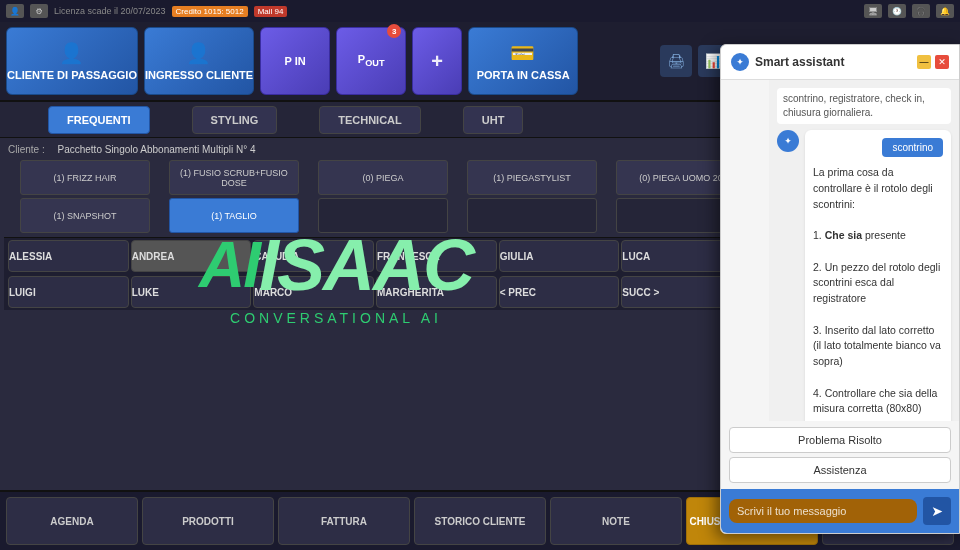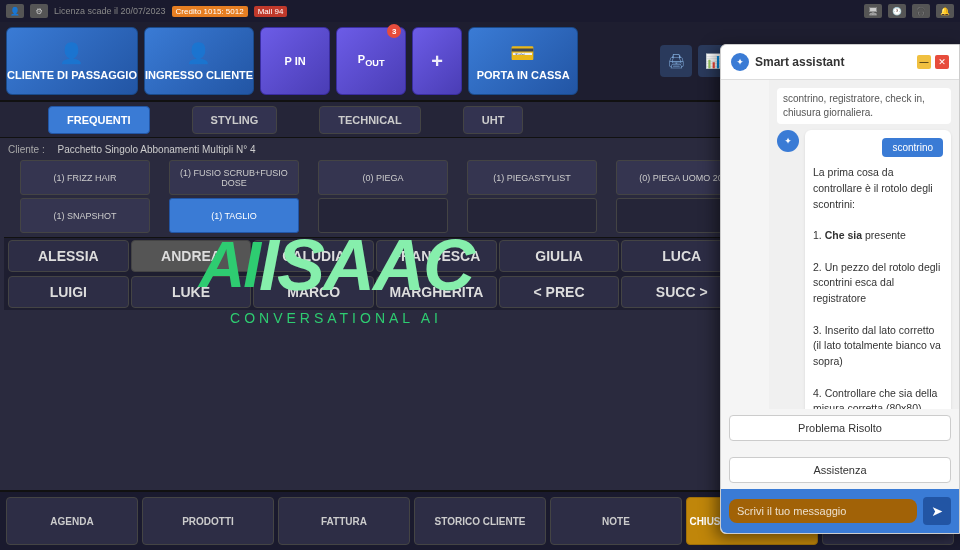--- a/index.html
+++ b/index.html
@@ -171,24 +171,24 @@
       gap: 2px;
       padding: 2px 4px;
     }
     .staff-btn {
       flex: 1;
       height: 32px;
       background: #2d2d45;
       border: 1px solid #444;
       border-radius: 4px;
       color: #ddd;
-      font-size: 14px;
+      font-size: 10px;
       font-weight: bold;
       cursor: pointer;
-      text-align: center;
+      text-align: left;
     }
     .staff-btn.selected { background: #555; }
 
     
     .bottom-buttons {
       height: 60px;
       background: #1a1a2e;
       display: flex;
       align-items: center;
       padding: 4px 6px;
@@ -352,21 +352,21 @@
       font-size: 10px;
       cursor: pointer;
       margin-bottom: 8px;
       text-align: right;
       float: right;
     }
     .clearfix::after { content: ''; display: table; clear: both; }
     .smart-action-btns {
       display: flex;
       flex-direction: column;
-      gap: 16px;
+      gap: 4px;
       padding: 6px 8px;
     }
     .smart-action-btn {
       background: white;
       border: 1px solid #ccc;
       border-radius: 4px;
       padding: 6px;
       font-size: 11px;
       cursor: pointer;
       text-align: center;

